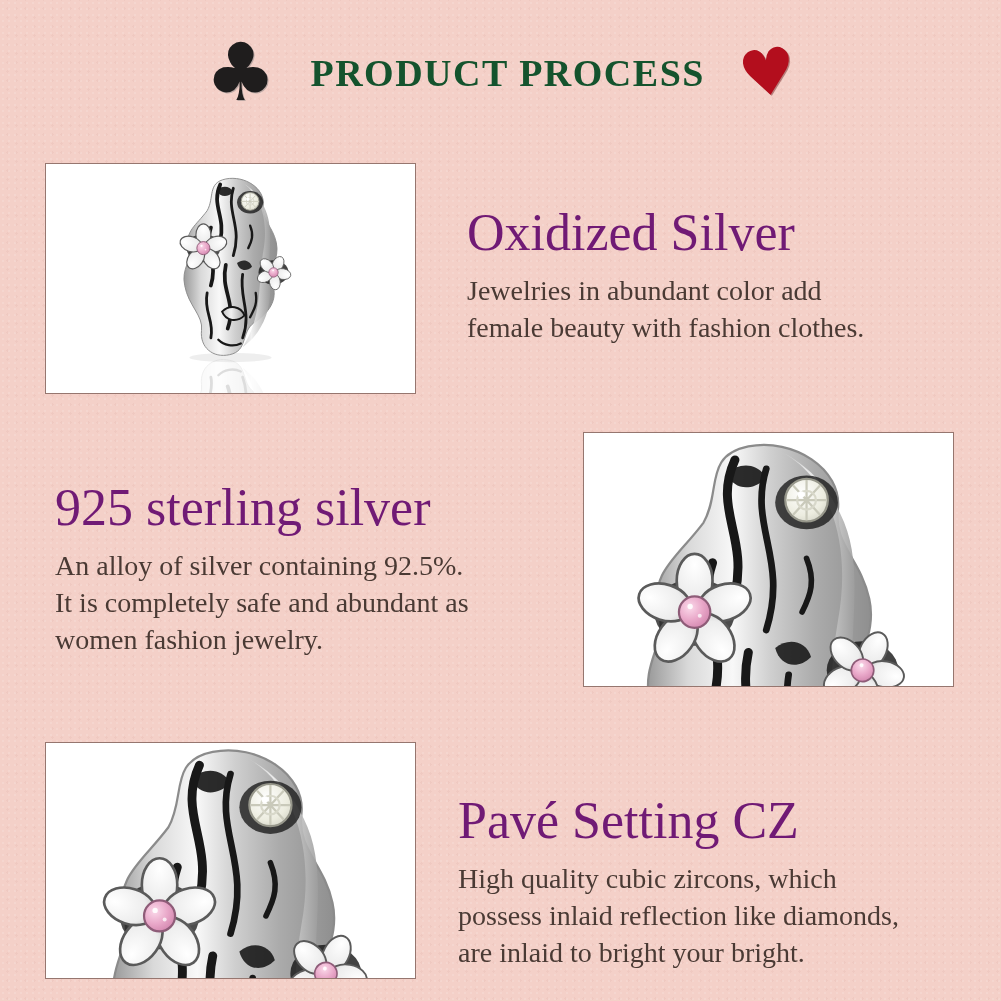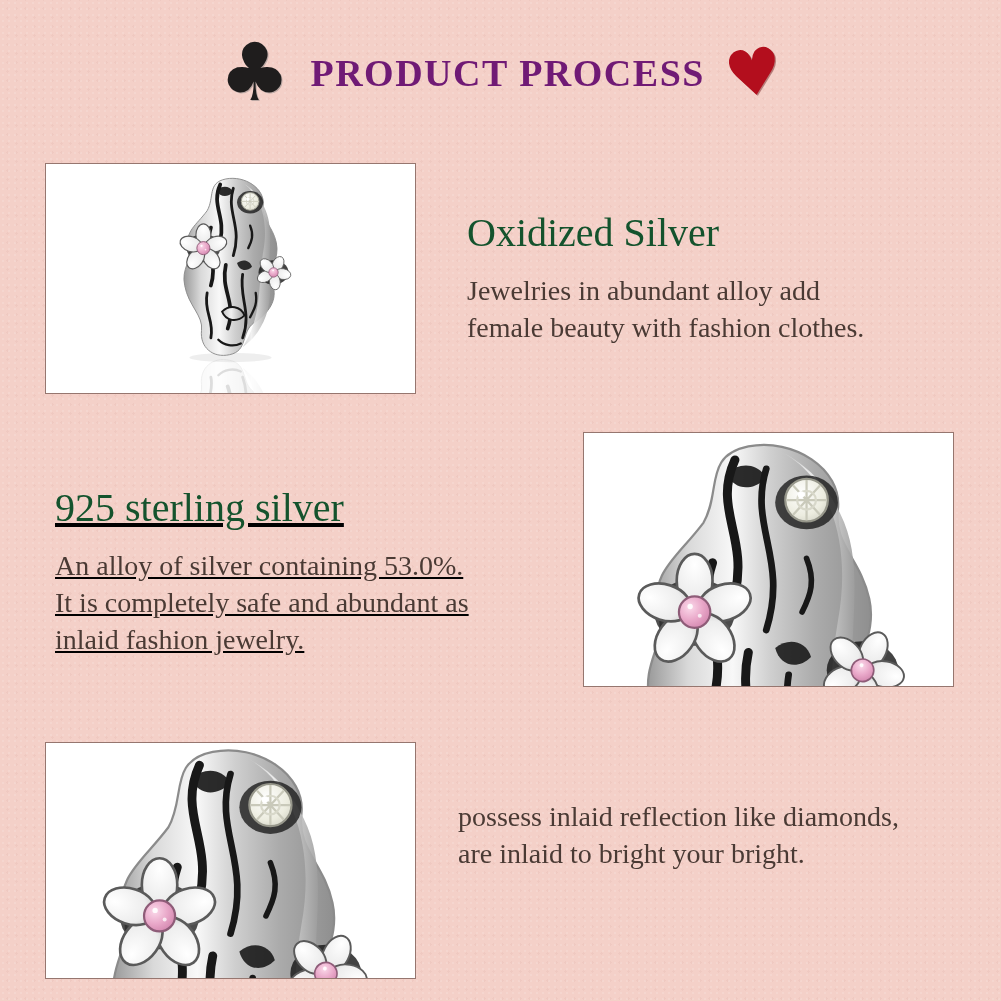--- a/index.html
+++ b/index.html
@@ -24,41 +24,41 @@
     opacity:.22;
   }
   .header{
     position:absolute;top:28px;left:0;width:100%;height:90px;
     display:flex;align-items:center;justify-content:center;gap:20px;
   }
   .icon{font-family:"DejaVu Sans", sans-serif;line-height:1;display:inline-block;}
   .club{font-size:80px;color:#1f1d1d;text-shadow:1px 1px 0 rgba(120,120,120,.45);}
   .heart{font-size:64px;color:#b30e1d;transform:rotate(-8deg);text-shadow:1px 1px 0 rgba(90,0,5,.4);}
   .title{
-    margin:0;font-size:38px;font-weight:bold;letter-spacing:1.5px;
-    color:#701a75;white-space:nowrap;
+    margin:14px;font-size:38px;font-weight:bold;letter-spacing:1.5px;
+    color:#14532d;white-space:nowrap;
   }
   .photo-box{
     position:absolute;background:#fff;border:1px solid #96766f;
     box-sizing:border-box;
   }
   .photo-box svg{display:block;width:100%;height:100%;}
   .box1{left:45px;top:163px;width:371px;height:231px;}
   .box2{left:583px;top:432px;width:371px;height:255px;}
   .box3{left:45px;top:742px;width:371px;height:237px;}
   .text-block{position:absolute;}
   .text-block h2{
-    margin:0 0 16px 0;font-size:40px;font-weight:400;
-    line-height:46px;color:#14532d;
+    margin:0 0 16px 0;font-size:52px;font-weight:400;
+    line-height:46px;color:#701a75;
   }
   .text-block .body div{
     font-size:28px;line-height:37px;color:#4a3a34;white-space:nowrap;
   }
   .t1{left:467px;top:210px;}
-  .t2{left:55px;top:485px;text-decoration:underline;}
+  .t2{left:55px;top:485px;}
   .t3{left:458px;top:798px;}
 </style>
 </head>
 <body>
 
 <svg width="0" height="0" style="position:absolute" aria-hidden="true" xmlns="http://www.w3.org/2000/svg">
   <defs>
     <linearGradient id="gSilver" x1="0" y1="0" x2="1" y2="0">
       <stop offset="0" stop-color="#9a9a9a"></stop>
         <stop offset=".18" stop-color="#d9d9d9"></stop>
@@ -153,46 +153,48 @@
     <svg viewBox="0 0 150 245" preserveAspectRatio="xMidYMid meet" xmlns="http://www.w3.org/2000/svg">
       <rect x="-10" y="-10" width="170" height="265" fill="#ffffff"></rect>
       <ellipse cx="75" cy="207" rx="44" ry="5" fill="#e0e0e0" opacity="0.55"></ellipse>
       <use href="#charm-art" transform="translate(8,10)"></use>
       <use href="#charm-art" transform="translate(8,404) scale(1,-1)" opacity="0.14"></use>
     </svg>
   </div>
   <div class="text-block t1">
     <h2>Oxidized Silver</h2>
     <div class="body">
-      <div>Jewelries in abundant alloy add</div>
+      <div>Jewelries in abundant color add</div>
       <div>female beauty with fashion clothes.</div>
     </div>
   </div>
 
   <div class="text-block t2">
     <h2>925 sterling silver</h2>
     <div class="body">
-      <div>An alloy of silver containing 53.0%.</div>
+      <div>An alloy of silver containing 92.5%.</div>
       <div>It is completely safe and abundant as</div>
-      <div>inlaid fashion jewelry.</div>
+      <div>women fashion jewelry.</div>
     </div>
   </div>
   <div class="photo-box box2">
     <svg viewBox="-11 0 164 113" preserveAspectRatio="xMidYMid meet" xmlns="http://www.w3.org/2000/svg">
       <rect x="-21" y="-10" width="194" height="143" fill="#ffffff"></rect>
       <use href="#charm-art"></use>
     </svg>
   </div>
 
   <div class="photo-box box3">
     <svg viewBox="-13 2 166 106" preserveAspectRatio="xMidYMid meet" xmlns="http://www.w3.org/2000/svg">
       <rect x="-23" y="-8" width="196" height="136" fill="#ffffff"></rect>
       <use href="#charm-art"></use>
     </svg>
   </div>
   <div class="text-block t3">
+    <h2>Pavé Setting CZ</h2>
     <div class="body">
+      <div>High quality cubic zircons, which</div>
       <div>possess inlaid reflection like diamonds,</div>
       <div>are inlaid to bright your bright.</div>
     </div>
   </div>
 
 </div>
 
 </body></html>

